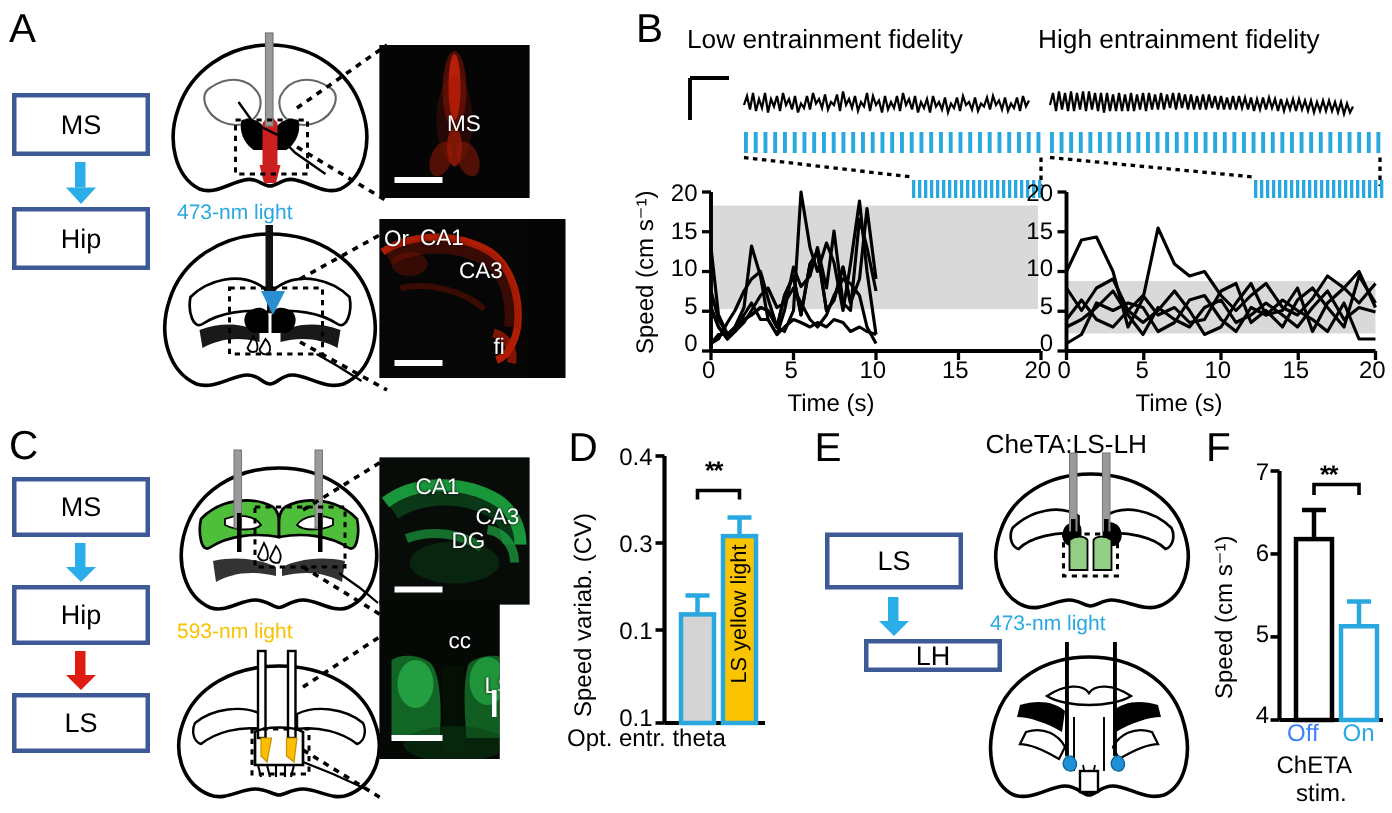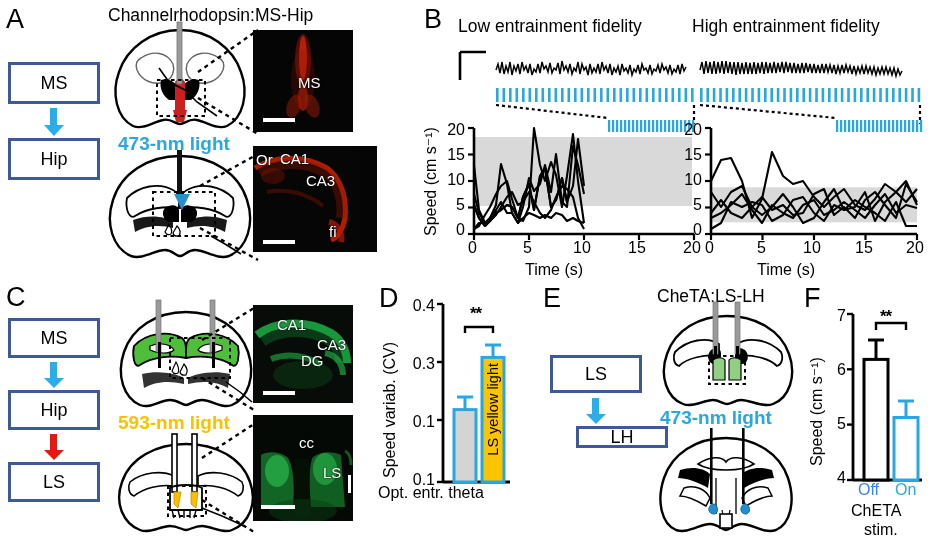--- a/index.html
+++ b/index.html
@@ -6,39 +6,38 @@
   body{width:928px;height:542px;position:relative;overflow:hidden;
        font-family:"Liberation Sans","DejaVu Sans",sans-serif;color:#000;}
   .fig{position:absolute;left:0;top:0;width:928px;height:542px;}
   .abs{position:absolute;}
   .panel-letter{font-size:27px;font-weight:400;line-height:1;}
   .panel-title{font-size:17.5px;font-weight:400;line-height:1;white-space:nowrap;}
   .flowbox{box-sizing:border-box;border:3.5px solid #3d5a96;background:#fff;
            display:flex;align-items:center;justify-content:center;font-size:18px;}
   .arrow-shaft{width:7px;}
   .arrow-head{width:0;height:0;border-left:10px solid transparent;border-right:10px solid transparent;}
-  .lightlabel{font-size:19px;font-weight:700;white-space:nowrap;line-height:1;}
+  .lightlabel{font-size:14px;font-weight:400;white-space:nowrap;line-height:1;}
   .histo{position:absolute;background:#050505;overflow:hidden;}
   .histo .lbl{position:absolute;color:#fff;font-size:15px;line-height:1;text-shadow:0 0 2px #000;}
   .histo .sbar{position:absolute;background:#fff;height:4px;}
   .ax-lbl{font-size:16px;line-height:1;white-space:nowrap;}
   .tick-lbl{font-size:16px;line-height:1;}
   .sig{font-size:17px;font-weight:700;line-height:1;letter-spacing:-1px;}
   .vtext{writing-mode:vertical-rl;transform:rotate(180deg);}
   svg{display:block;overflow:visible;}
   .bar-lbl-inside{position:absolute;writing-mode:vertical-rl;transform:rotate(180deg);
                   font-size:14.5px;white-space:nowrap;}
 </style>
 </head>
 <body>
 
 <div class="fig">
 
   <div class="abs panel-letter" style="left:6px;top:6px;">A</div>
-  <div class="abs panel-title" style="left:108px;top:7px;">Channelrhodopsin:MS-Hip</div>
 
   <div class="abs flowbox" style="left:8px;top:62px;width:92px;height:42px;">
     <span>MS</span>
   </div>
   <div class="abs" style="left:44px;top:108px;">
     <div class="arrow-shaft" style="height:17px;background:#2badea;margin-left:6px;"></div>
     <div class="arrow-head" style="border-top:11px solid #2badea;"></div>
   </div>
   <div class="abs flowbox" style="left:8px;top:138px;width:92px;height:42px;">
     <span>Hip</span>
@@ -401,21 +400,21 @@
     <path d="M58 62 C64 58 84 58 90 62 L90 84 L58 84 Z" fill="none" stroke="#000" stroke-width="1.8"></path>
     <path d="M60 84 l2 8 M66 84 l2 8 M72 84 l0 8 M78 84 l0 8 M84 84 l-2 8" stroke="#000" stroke-width="1.4"></path>
     <rect x="56" y="60" width="38" height="30" fill="none" stroke="#000" stroke-width="2" stroke-dasharray="3.5,3.5"></rect>
     <path d="M90 82 L110 90 L132 100" fill="none" stroke="#000" stroke-width="1.5"></path>
   </svg>
   <svg class="abs" style="left:200px;top:420px;" width="62" height="120">
     <line x1="2" y1="38" x2="54" y2="4" stroke="#000" stroke-width="2.4" stroke-dasharray="4,4"></line>
     <line x1="2" y1="80" x2="54" y2="112" stroke="#000" stroke-width="2.4" stroke-dasharray="4,4"></line>
   </svg>
 
-  <div class="histo" style="left:253px;top:415px;width:100px;height:106px;">
+  <div class="histo" style="left:253px;top:400px;width:80px;height:106px;">
     <svg width="100" height="106" viewBox="0 0 100 106">
       <rect width="100" height="106" fill="#050905"></rect>
       <path d="M8 40 C14 36 26 36 34 42 C40 48 42 70 40 92 L8 92 Z" fill="#1db33f" opacity="0.55"></path>
       <path d="M60 42 C68 36 80 36 88 40 L92 92 L58 92 C56 70 56 48 60 42 Z" fill="#1db33f" opacity="0.5"></path>
       <ellipse cx="24" cy="56" rx="12" ry="16" fill="#33d65c" opacity="0.5"></ellipse>
       <ellipse cx="72" cy="54" rx="12" ry="16" fill="#33d65c" opacity="0.45"></ellipse>
       <rect x="42" y="44" width="14" height="58" fill="#031003"></rect>
       <ellipse cx="50" cy="96" rx="34" ry="12" fill="#0a3d14" opacity="0.5"></ellipse>
       <path d="M92 36 C96 38 98 44 98 50" fill="none" stroke="#1fa83a" stroke-width="3" opacity="0.5"></path>
     </svg>

